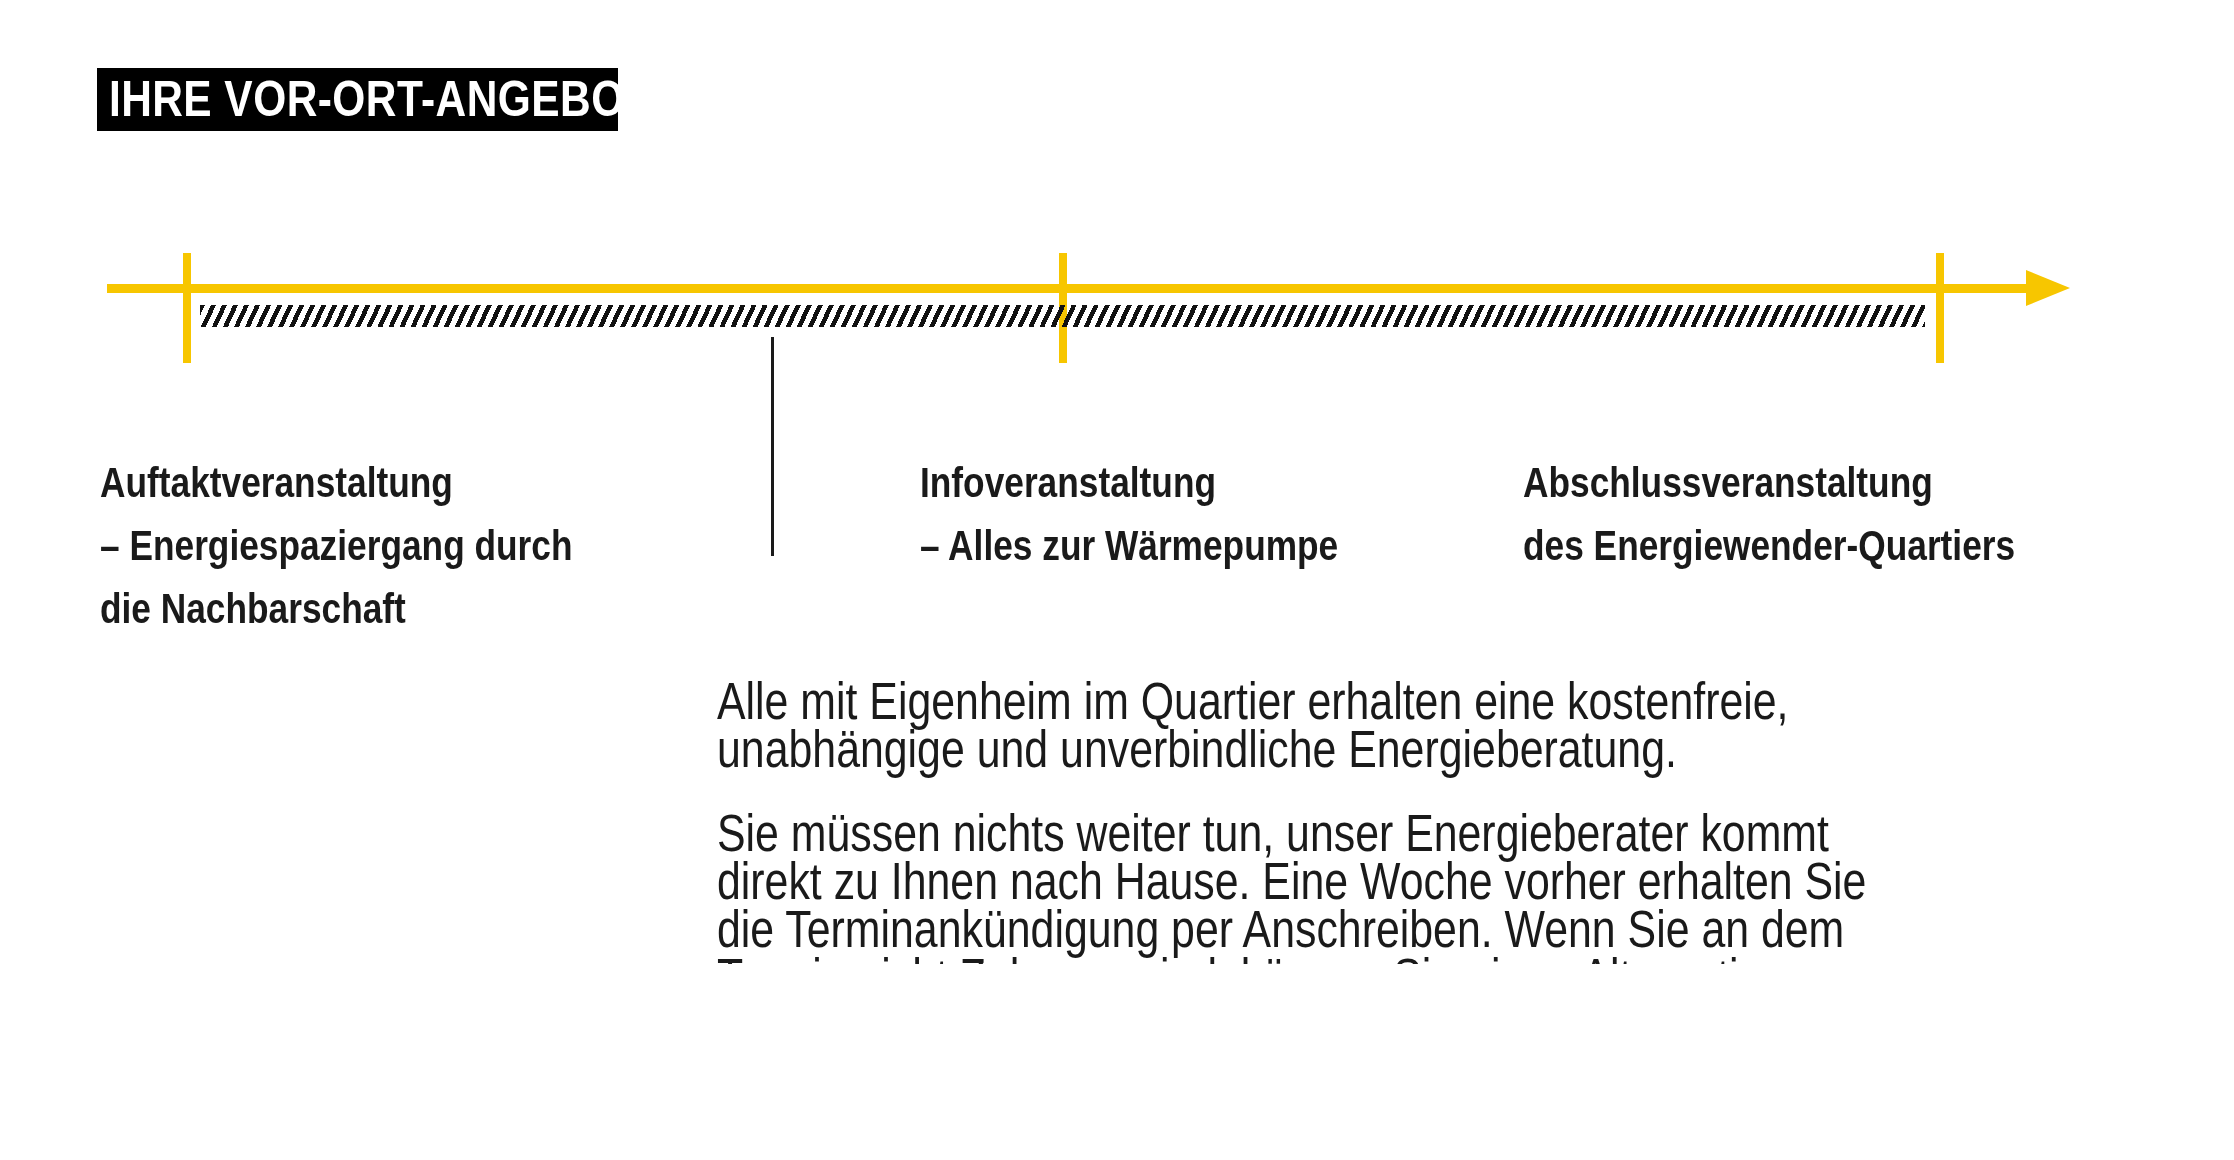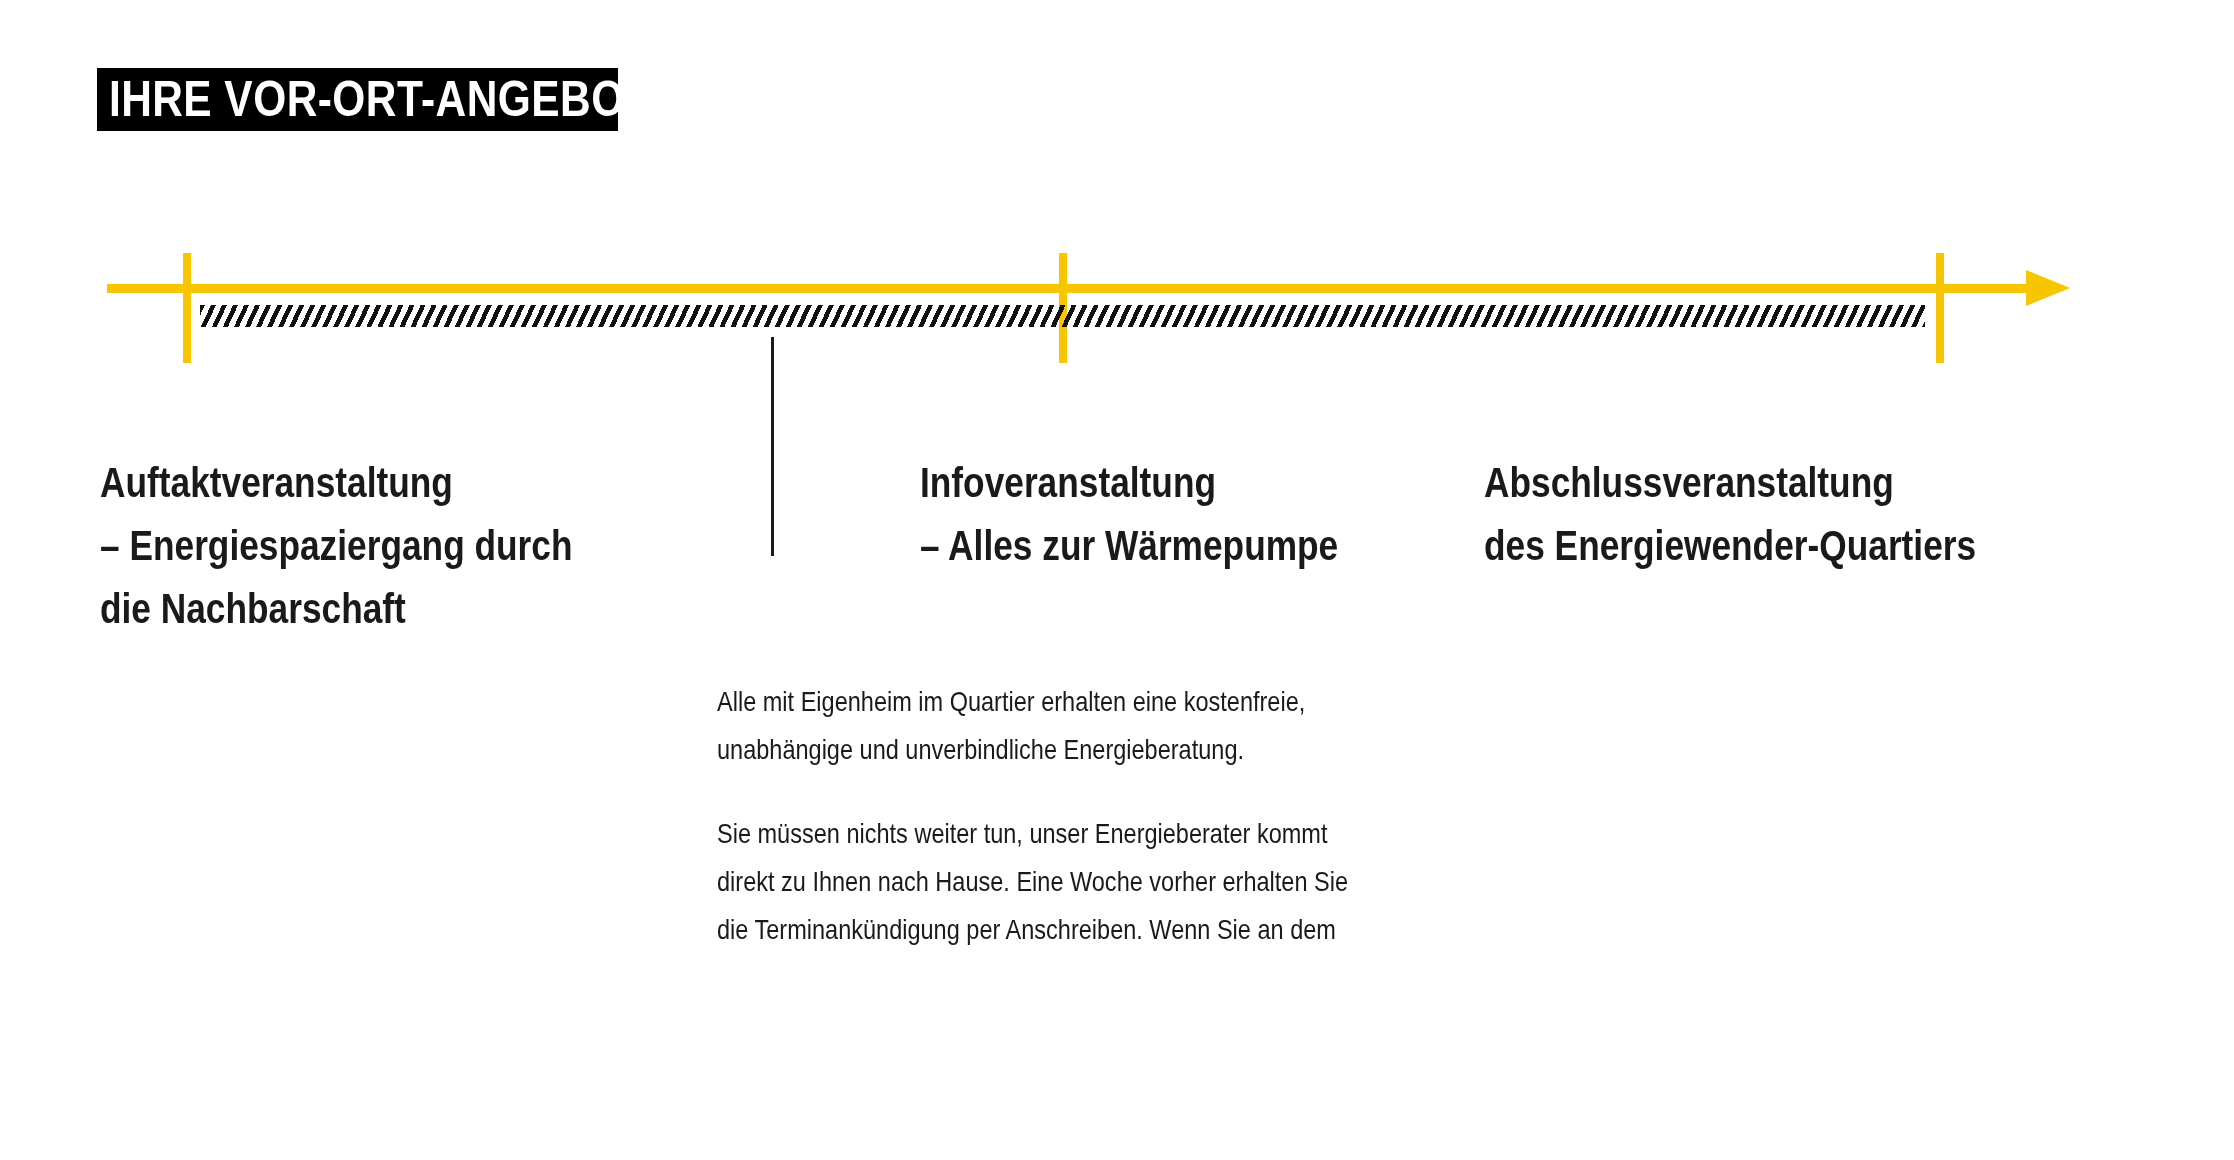--- a/index.html
+++ b/index.html
@@ -55,29 +55,29 @@
 
   
   .date-label{position:absolute;top:190px;font-size:42px;line-height:46px;white-space:nowrap;}
   .date-0{left:103px}.date-1{left:893px}.date-2{left:1823px}
 
   
   .event-title{
     position:absolute;top:388px;font-size:42px;font-weight:bold;line-height:63px;
     white-space:pre-line;
   }
-  .event-0{left:100px}.event-1{left:920px}.event-2{left:1484px}
+  .event-0{left:100px}.event-1{left:920px}.event-2{left:1523px}
 
   
   .detail-heading{
     position:absolute;left:715px;top:578px;font-size:42px;font-weight:bold;
     line-height:49px;white-space:nowrap;
   }
   .detail-p{
-    position:absolute;left:717px;font-size:28px;line-height:48px;white-space:pre-line;
+    position:absolute;left:717px;font-size:51px;line-height:48px;white-space:pre-line;
   }
   .para-0{top:630px}
   .para-1{top:762px}
 </style>
 </head>
 <body>
 
 <div class="stage">
 
   <div class="title-box">

